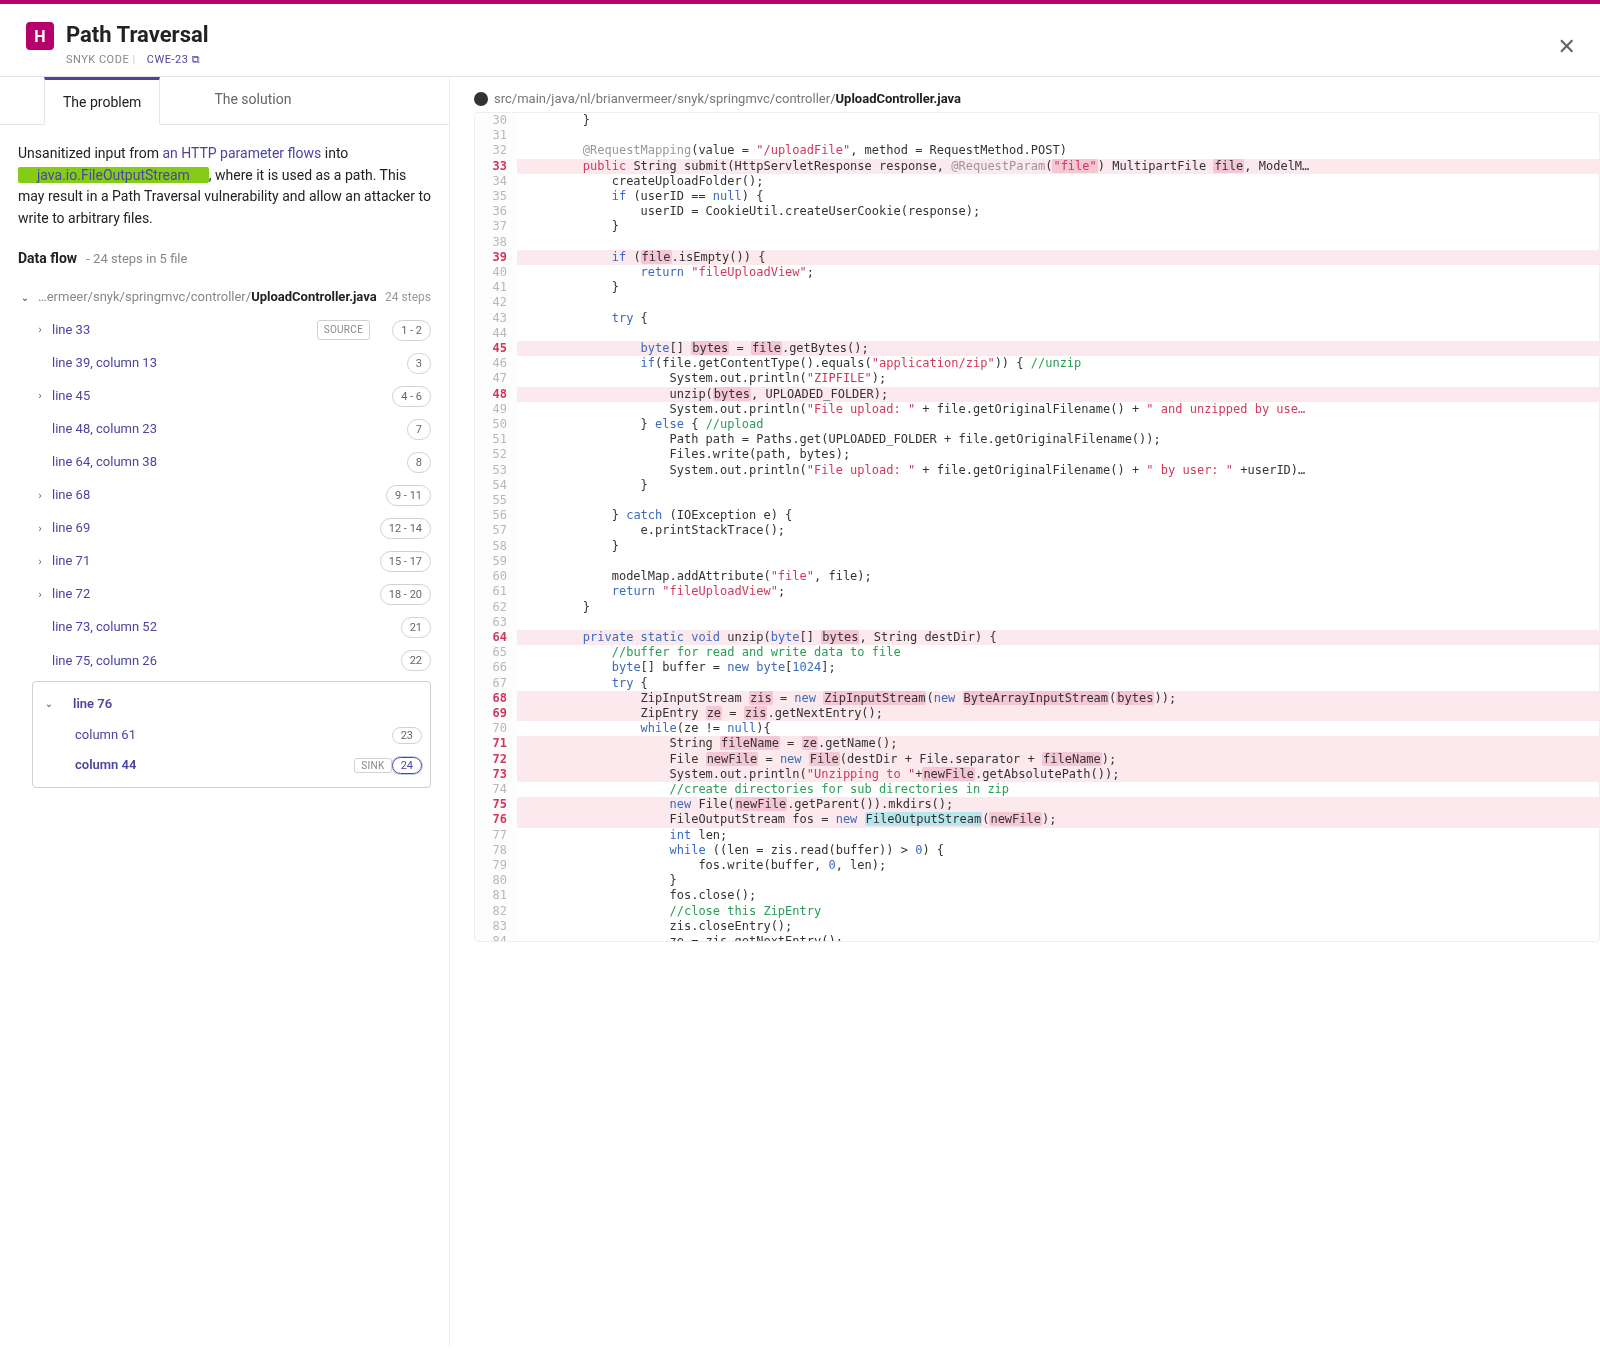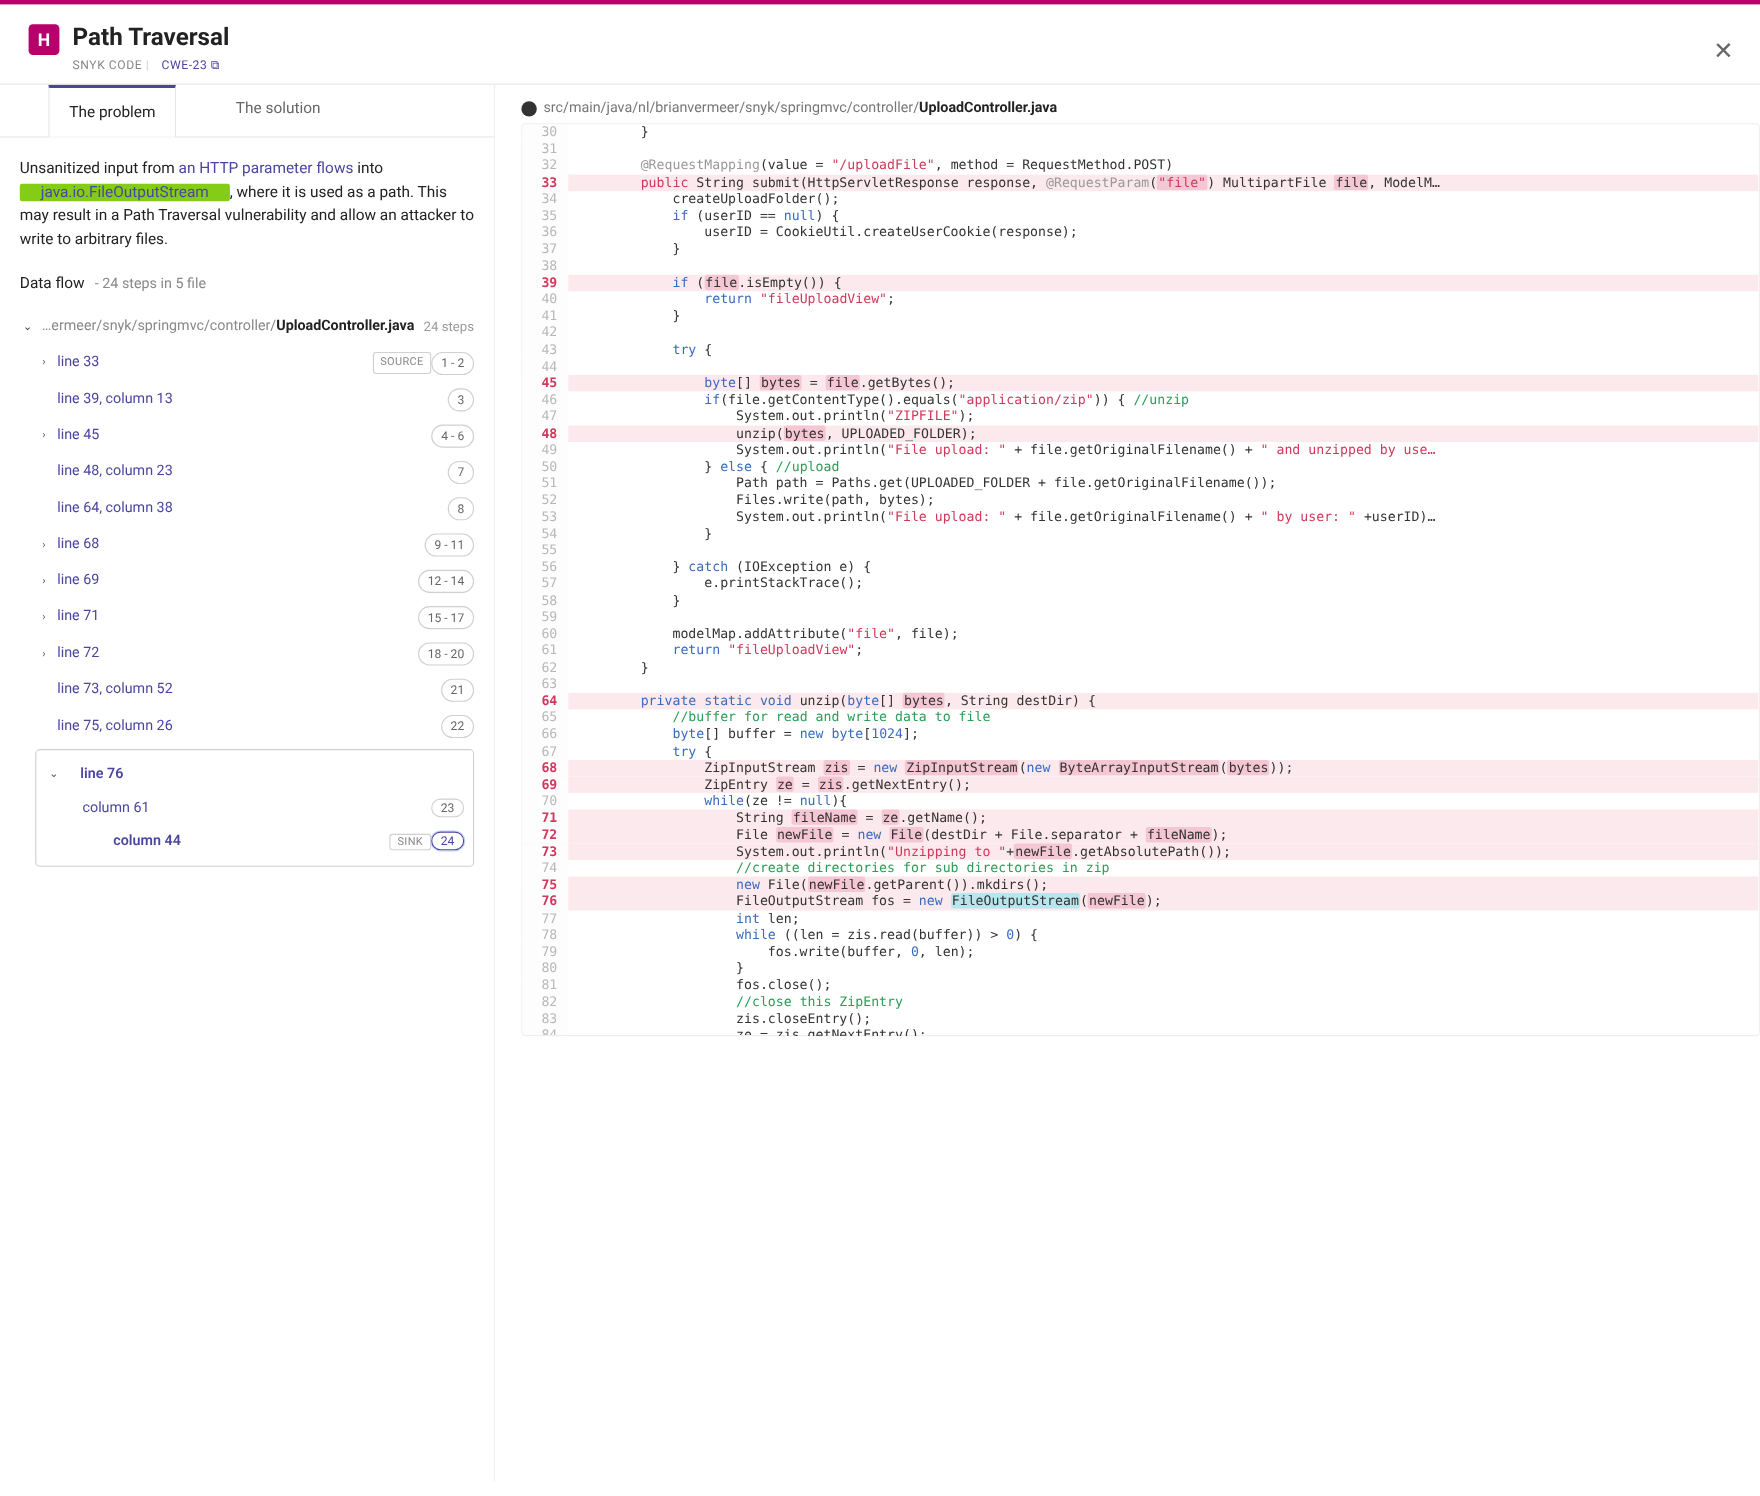--- a/index.html
+++ b/index.html
@@ -14,32 +14,32 @@
   .close-btn { position:absolute; right:24px; top:30px; font-size:22px; color:#666; cursor:pointer; }
   .content { display:flex; min-height: calc(100vh - 90px); }
   .left-panel { width: 450px; border-right:1px solid #eee; padding:0; }
   .tabs { display:flex; border-bottom:1px solid #e6e6e6; padding-left:8px; }
   .tab { padding:14px 18px; color:#666; cursor:pointer; font-size:14px;margin-left:36px; }
   .tab.active { color:#222; border-top:3px solid #4b45a1; border-left:1px solid #e6e6e6; border-right:1px solid #e6e6e6; border-bottom:1px solid #fff; margin-bottom:-1px; }
   .problem-body { padding:18px 18px; font-size:14px; line-height:1.55; color:#222; }
   .problem-body a { color:#4b45a1; text-decoration:none; }
   .hl-cyan { background:#84cc16; padding:0 19px; border-radius:2px; }
   .dataflow-head { margin-top:18px; font-size:14px; }
-  .dataflow-head b { font-weight:400; }
+  .dataflow-head b { font-weight:700; }
   .dataflow-head .steps-count { color:#888; font-size:13px; margin-left:6px; }
   .flow-list { margin-top:12px; font-size:13px; }
   .flow-file { display:flex; align-items:center; padding:6px 0; }
   .flow-chevron { width:14px; display:inline-block; text-align:center; margin-right:6px; color:#444; font-size:10px; }
   .flow-file-path { color:#888; }
   .flow-file-path b { color:#222; font-weight:700; }
   .flow-file-steps { margin-left:auto; color:#999; font-size:12px; }
   .flow-item { display:flex; align-items:center; padding:6px 0 6px 16px; position:relative; }
   .flow-item .chev { width:12px; text-align:center; margin-right:6px; color:#555; font-size:10px; }
   .flow-item .lbl { color:#4b45a1; }
-  .flow-item .badge-group { margin-left:auto; display:flex; gap:0; align-items:center; }
+  .flow-item .badge-group { margin-left:auto; display:flex; gap:22px; align-items:center; }
   .pill { border:1px solid #d0d0d0; border-radius:12px; padding:1px 8px; font-size:11px; color:#666; background:#fff; }
   .tag { border:1px solid #d0d0d0; border-radius:3px; padding:1px 6px; font-size:10px; color:#888; background:#fff; letter-spacing:.3px; }
   .flow-subgroup { border:1px solid #d0d0d0; border-radius:4px; margin:4px 0 0 14px; padding:6px 8px; }
   .flow-subgroup .flow-item { padding-left:2px; }
   .flow-sub { padding:5px 0 5px 34px; display:flex; align-items:center; }
   .flow-sub .lbl { color:#4b45a1; }
   .pill-active { border-color:#4b45a1; color:#4b45a1; box-shadow:0 0 0 1px #bcd2f0; }
   .right-panel { flex:1; padding:14px 0 0 24px; overflow:hidden; }
   .file-path { font-size:13px; color:#777; margin-bottom:6px; display:flex; align-items:center; gap:6px; }
   .file-path b { color:#222; font-weight:700; }
@@ -183,21 +183,21 @@
           <div class="flow-item" style="padding-left:2px;">
             <span class="chev">⌄</span>
             <span class="lbl" style="font-weight:600;padding-left:12px;">line 76</span>
           </div>
           <div id="flow-subs">
               <div class="flow-sub">
                 <span class="lbl">column 61</span>
                 <span class="badge-group" style="margin-left: auto;"><span class="pill">23</span></span>
               </div>
               <div class="flow-sub">
-                <span class="lbl" style="font-weight: 600; margin-left: 28px;">column 44</span>
+                <span class="lbl" style="font-weight: 600;">column 44</span>
                 <span class="badge-group" style="margin-left: auto;"><span class="tag">SINK</span><span class="pill pill-active">24</span></span>
               </div>
             </div>
         </div>
       </div>
     </div>
   </aside>
 
   <main class="right-panel">
     <div class="file-path">

